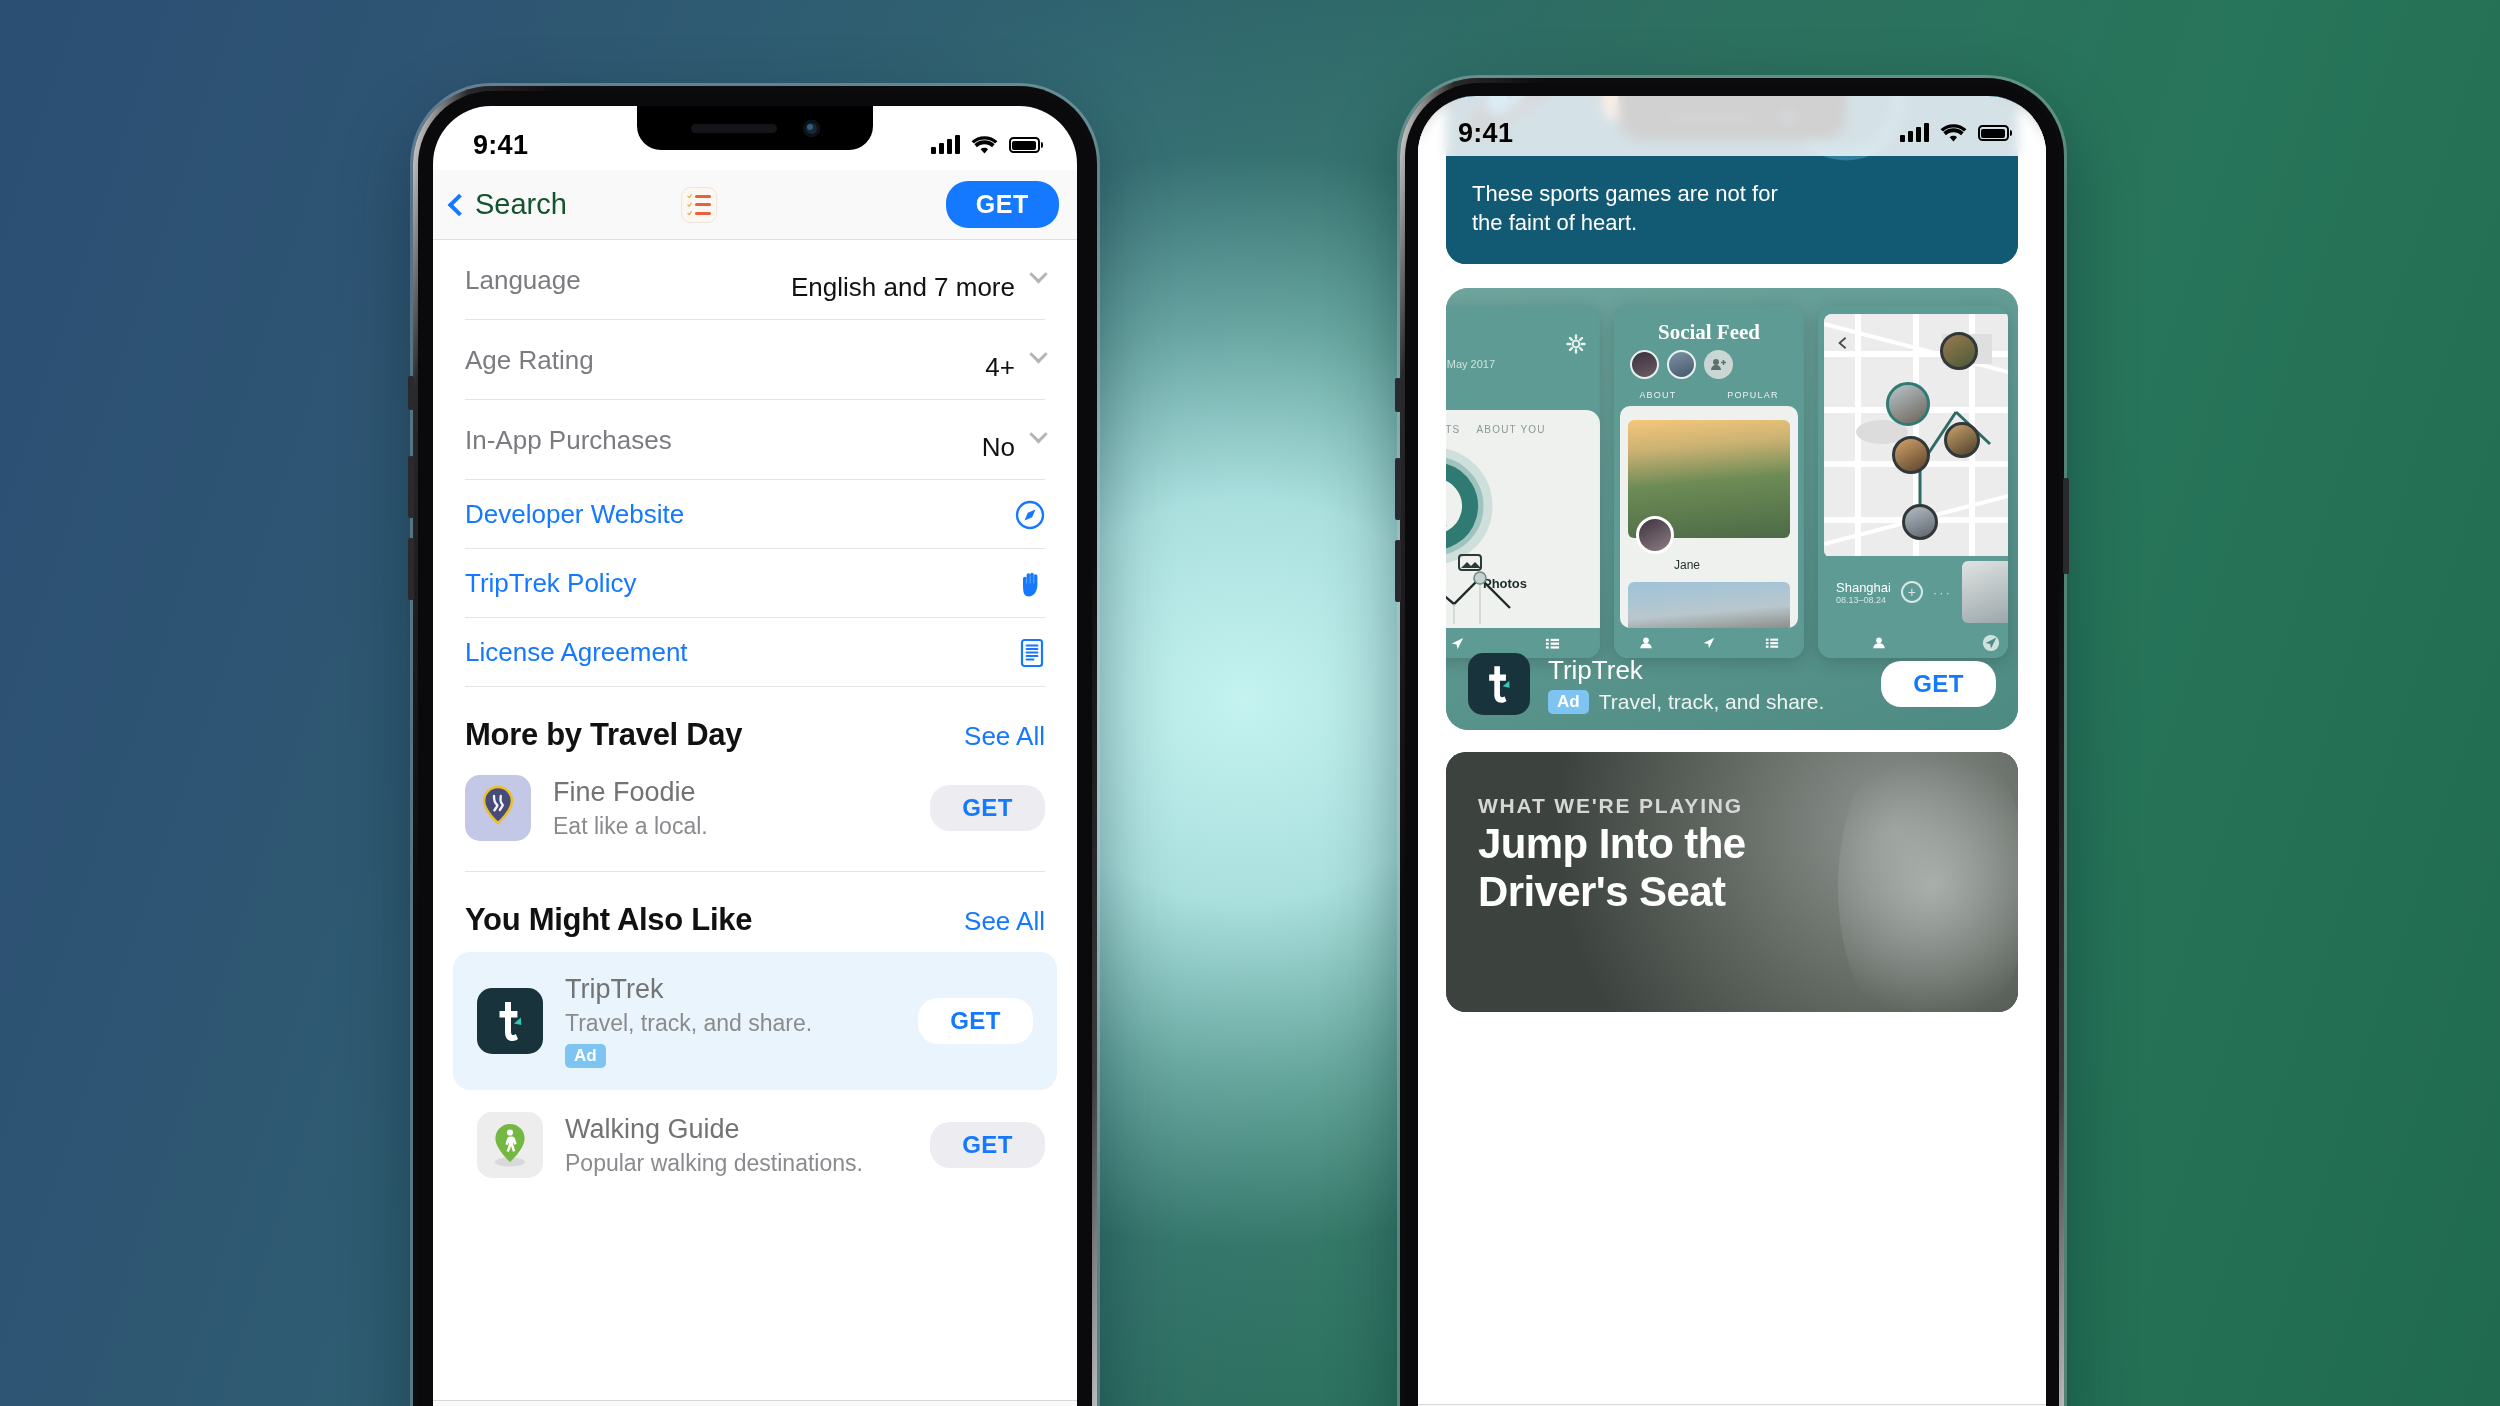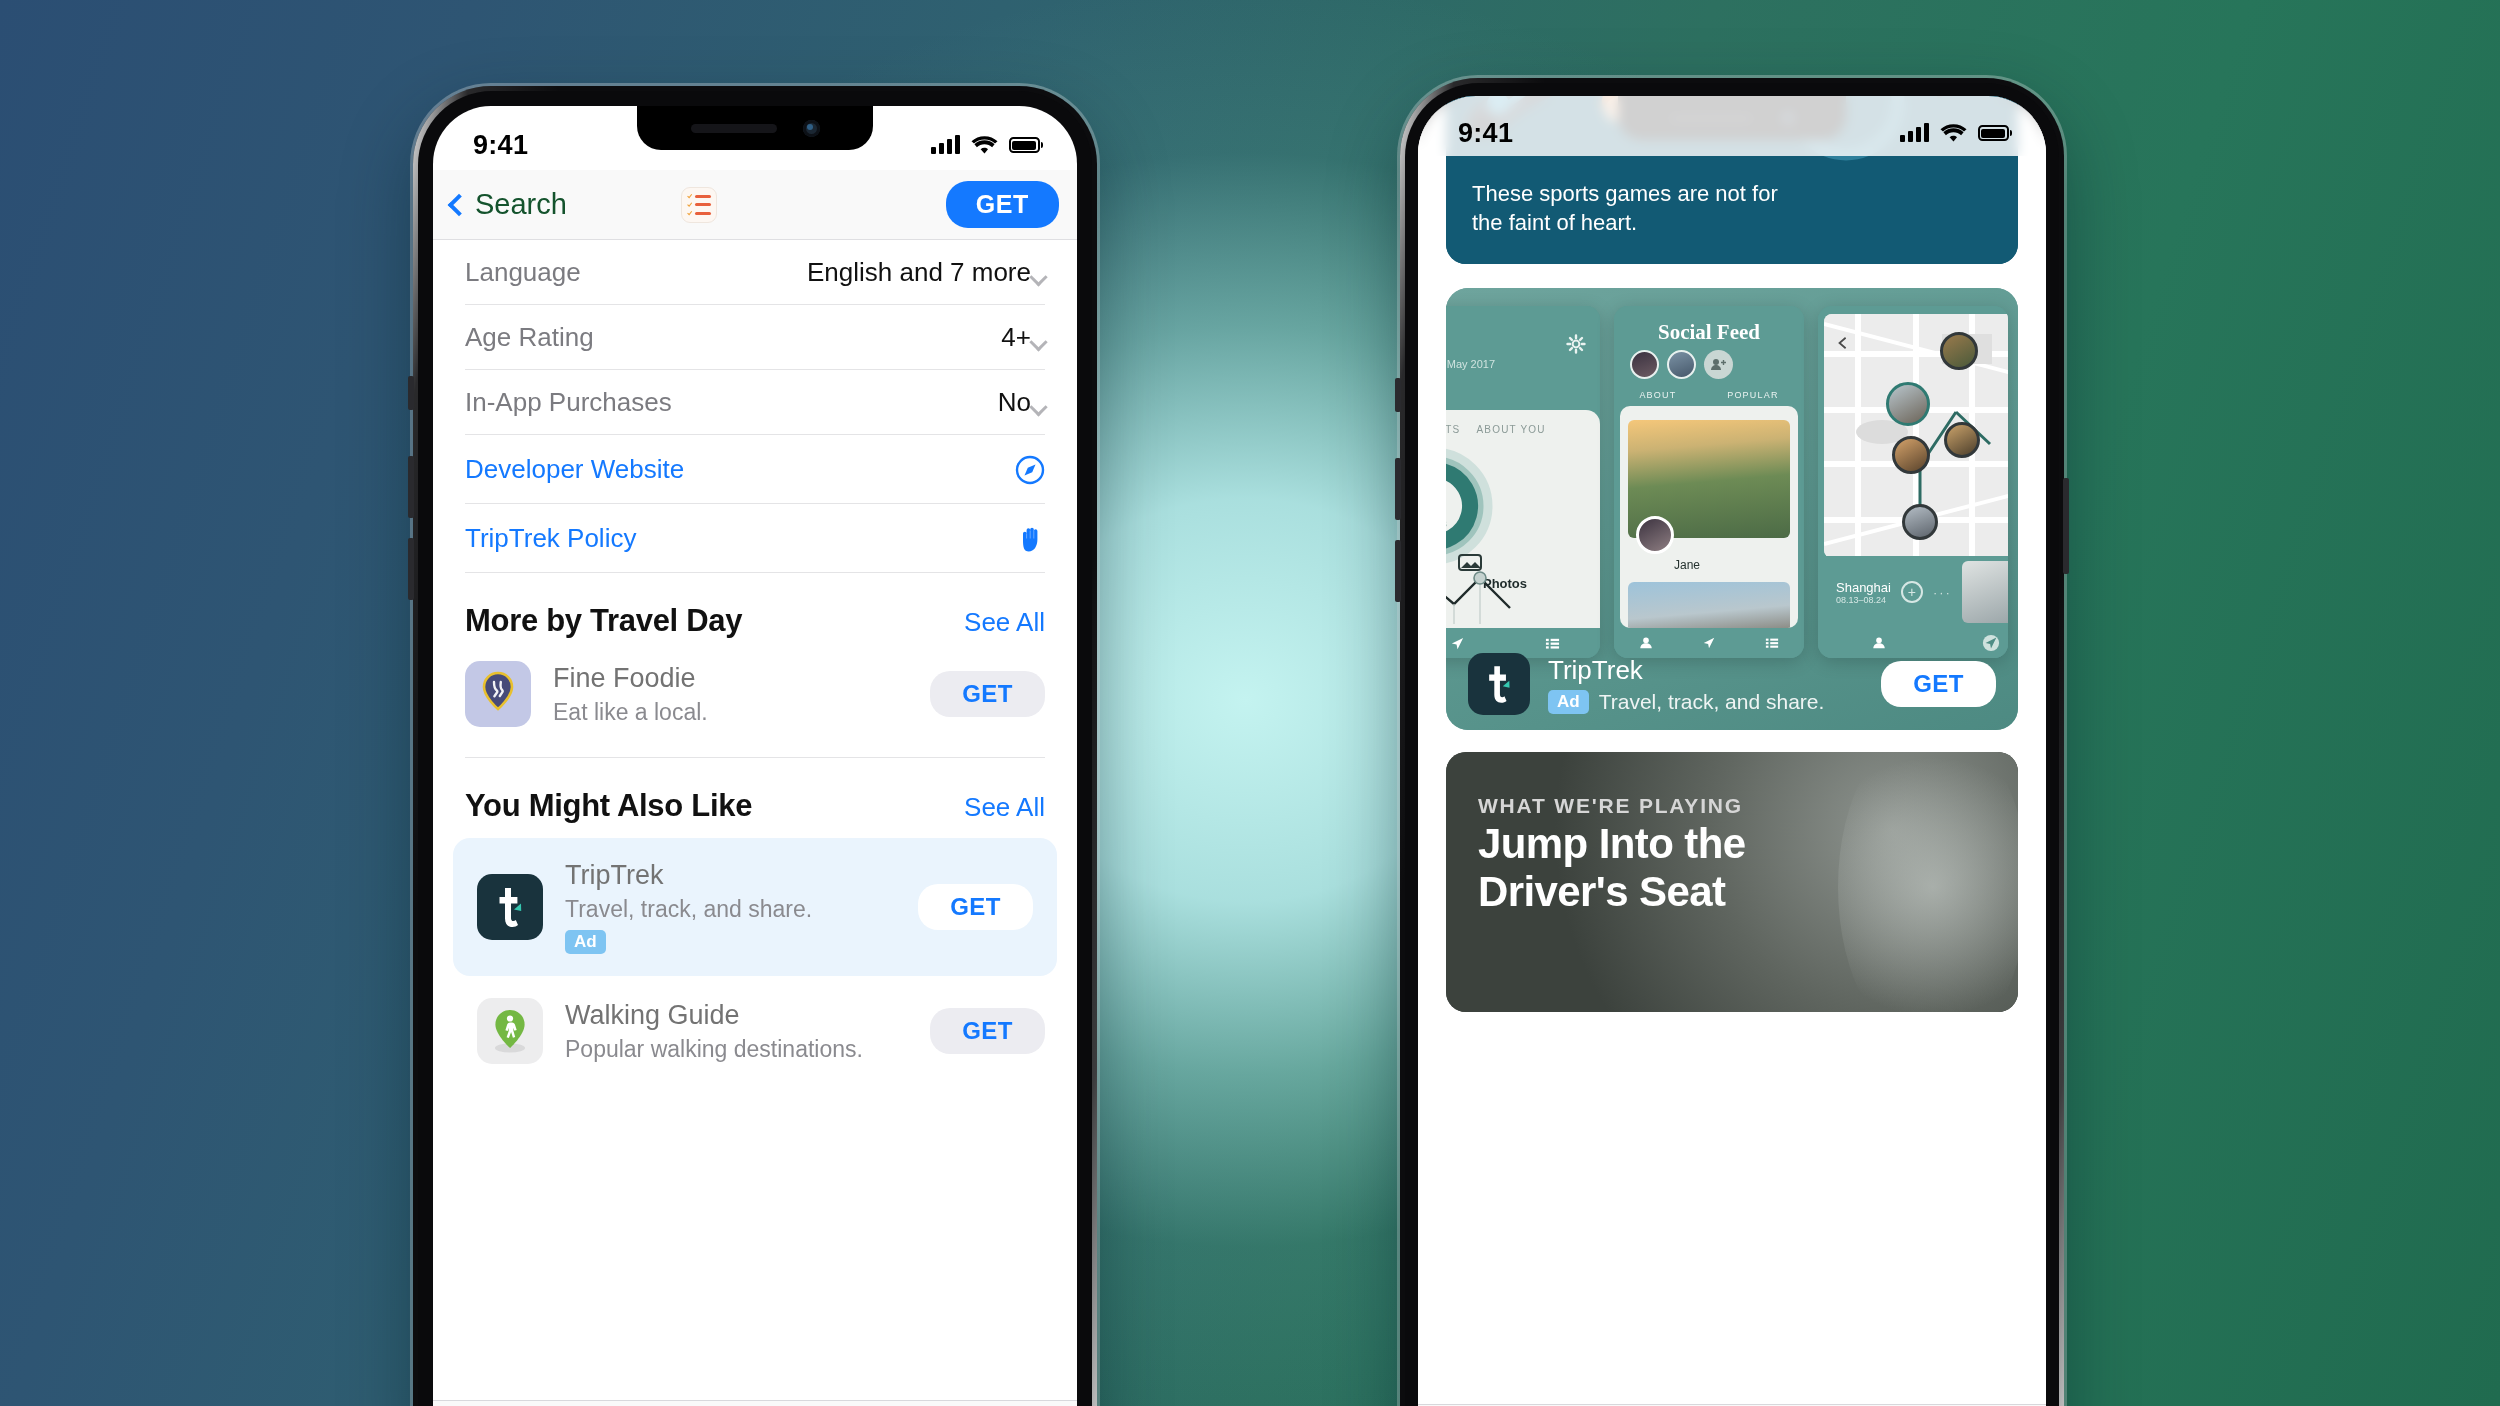--- a/index.html
+++ b/index.html
@@ -57,21 +57,21 @@
                        clip-path:polygon(14% 46%,0 62%,40% 100%,100% 22%,84% 8%,38% 66%); }
   .nav-appicon .r b { height:3px; border-radius:2px; background:#e8603c; display:block; flex:1; }
   .get-pill { background:#1479ff; color:#fff; font-weight:700; font-size:25px; letter-spacing:.6px;
               border-radius:22px; padding:9px 30px; margin-left:auto; cursor:pointer; border:none;}
 
   .scroll { position:absolute; top:134px; left:0; right:0; bottom:0; background:#fff; }
   .info-row { display:flex; align-items:center; justify-content:space-between;
               margin:0 32px; padding:17px 0 16px; border-bottom:1px solid #e4e4e6; }
   .info-row:last-of-type { border-bottom:none; }
   .info-k { font-size:26px; color:#7b7b80; }
-  .info-v { font-size:26px; color:#111; display:flex; align-items:flex-end; gap:1px;}
+  .info-v { font-size:26px; color:#111; display:flex; align-items:flex-start; gap:17px;margin-top:15px;}
   .chev-d { width:13px; height:13px; border-right:3px solid #b4b4b8; border-bottom:3px solid #b4b4b8;
             transform:rotate(45deg) translate(-3px,-3px); }
   .link-row { display:flex; align-items:center; justify-content:space-between;
               margin:0 32px; padding:19px 0 18px; border-bottom:1px solid #e4e4e6; cursor:pointer;}
   .link-row span.lbl { font-size:26px; color:#1479ff; }
 
   .sec-head { display:flex; align-items:baseline; justify-content:space-between;
               margin:0 32px; padding:30px 0 10px; }
   .sec-title { font-size:31px; font-weight:800; color:#111; letter-spacing:-.3px;}
   .see-all { font-size:26px; color:#1479ff; cursor:pointer;}
@@ -208,20 +208,29 @@
         <svg width="30" height="30" viewBox="0 0 30 30">
           <circle cx="15" cy="15" r="13" fill="none" stroke="#1479ff" stroke-width="2.4"></circle>
           <path d="M20.5 9.5 12.8 12.8 9.5 20.5 17.2 17.2z" fill="#1479ff"></path>
         </svg>
       </div>
       <div class="link-row">
         <span class="lbl">TripTrek Policy</span>
         <svg width="28" height="30" viewBox="0 0 28 30">
           <path d="M6 16V9.5a1.8 1.8 0 0 1 3.6 0V6a1.8 1.8 0 0 1 3.6 0v-.5a1.8 1.8 0 0 1 3.6 0V7a1.8 1.8 0 0 1 3.6 0v8.5c0 7-3.6 12-8.6 12S6 23 6 16z" fill="#1479ff"></path>
           <path d="M9.6 9.5v5M13.2 6.5v8M16.8 6.5v8" stroke="#fff" stroke-width="1" opacity=".35"></path>
+        </svg>
+      </div>
+      <div class="link-row">
+        <span class="lbl">License Agreement</span>
+        <svg width="26" height="30" viewBox="0 0 26 30">
+          <rect x="3" y="2" width="20" height="26" rx="2.5" fill="none" stroke="#1479ff" stroke-width="2.2"></rect>
+          <g stroke="#1479ff" stroke-width="1.9" stroke-linecap="round">
+            <path d="M7.5 7.5h11M7.5 11h11M7.5 14.5h11M7.5 18h11M7.5 21.5h7"></path>
+          </g>
         </svg>
       </div>
 
       <div class="sec-head">
         <span class="sec-title">More by Travel Day</span>
         <span class="see-all">See All</span>
       </div>
       <div class="app-row sep">
         <div class="app-ico" style="background:#c3c8e6;">
           <svg width="66" height="66" viewBox="0 0 66 66">

